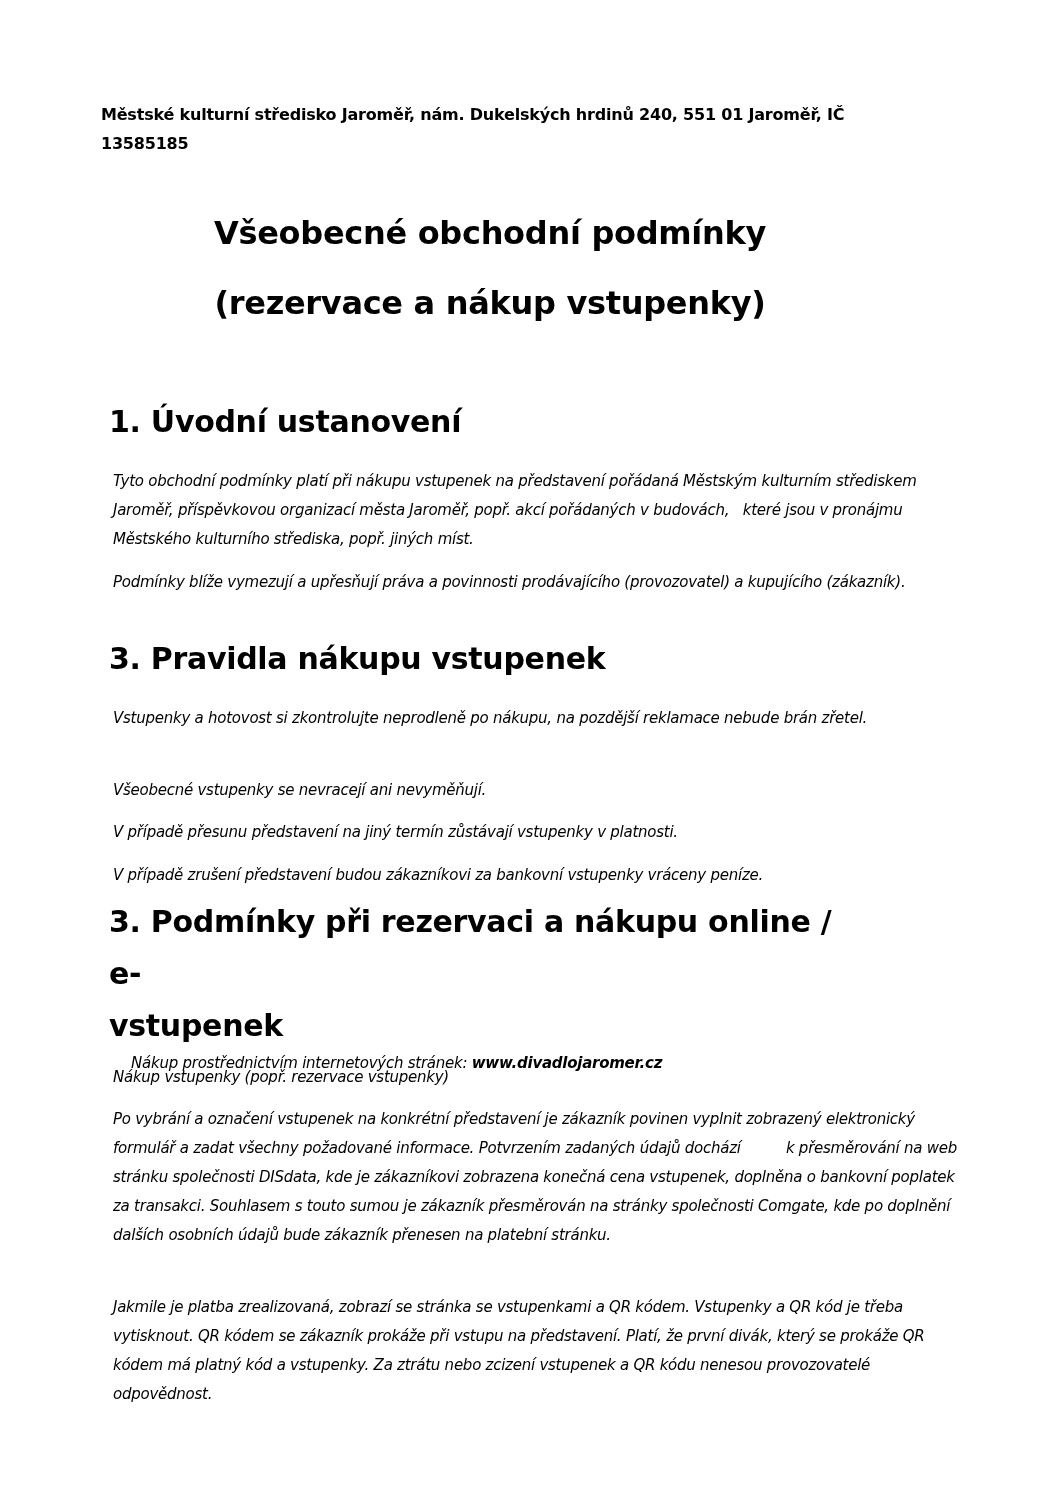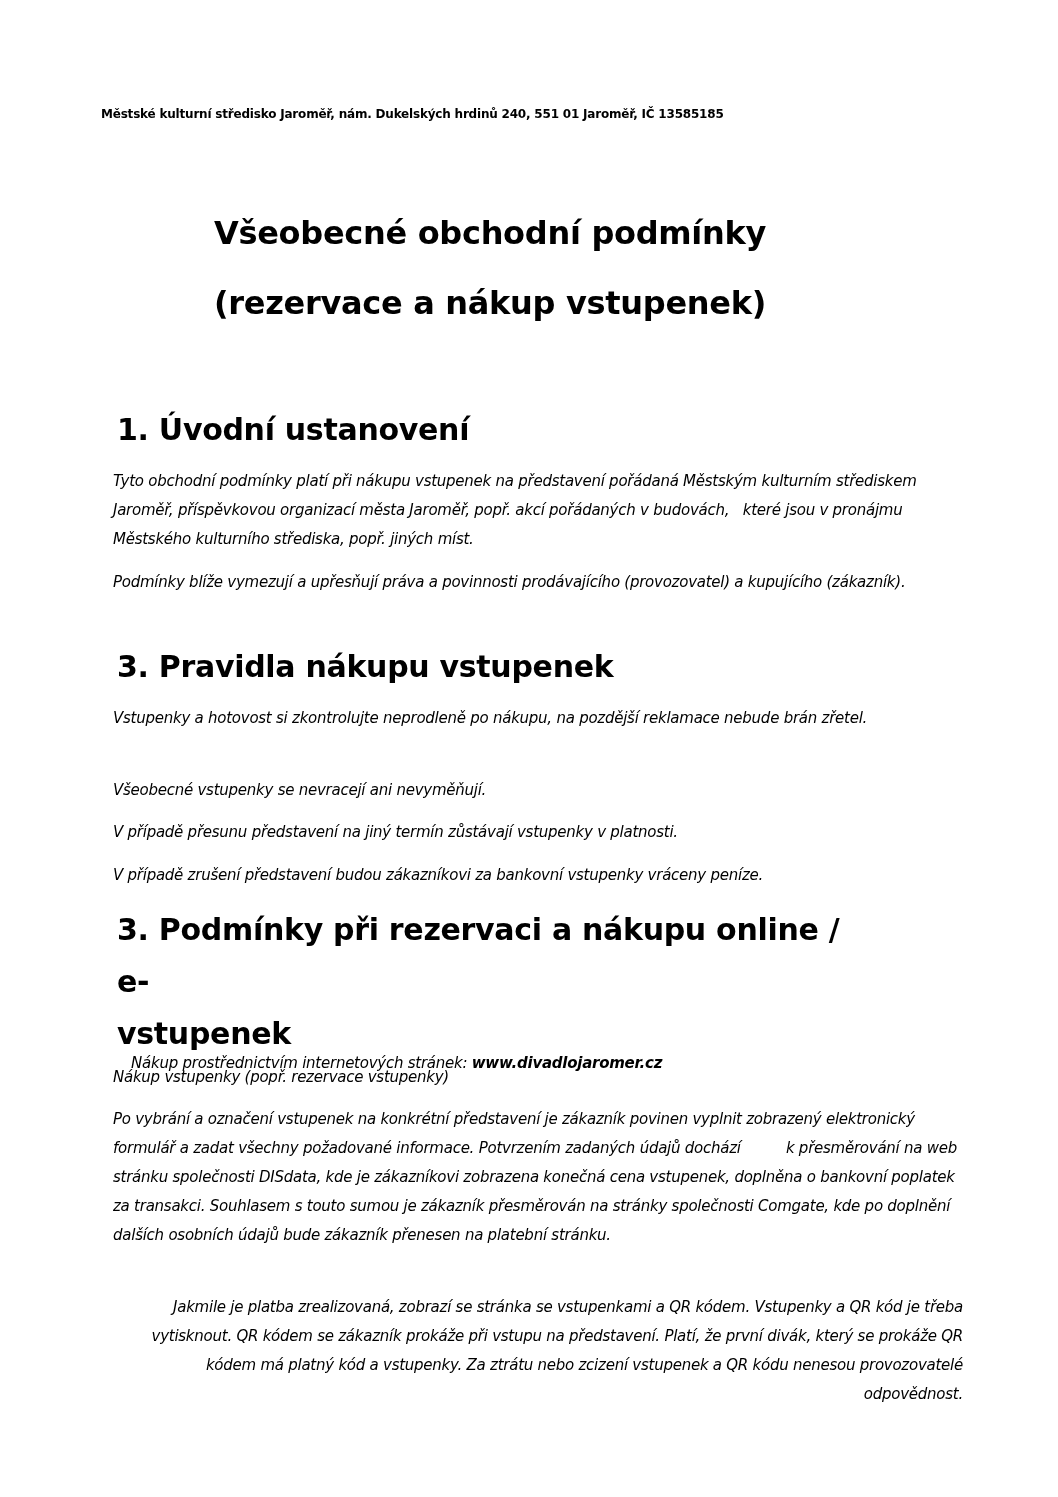--- a/index.html
+++ b/index.html
@@ -1,46 +1,46 @@
 <!DOCTYPE html>
 <html><head>
   <meta charset="utf-8">
   <style>
     html, body { margin: 0; padding: 0; background: #ffffff; }
     body { width: 1058px; height: 1497px; position: relative; overflow: hidden; color: #000; font-family: "DejaVu Sans", sans-serif; }
-    .header-line { position: absolute; left: 101px; top: 100px; width: 800px; font-weight: bold; font-size: 12px; line-height: 29px; letter-spacing: -0.2px; }
+    .header-line { position: absolute; left: 101px; top: 100px; width: 800px; font-weight: bold; font-size: 16px; line-height: 29px; letter-spacing: -0.2px; }
     .title { position: absolute; left: 0; width: 980px; text-align: center; font-weight: bold; font-size: 32px; letter-spacing: -0.3px; }
     .t1 { top: 214px; }
     .t2 { top: 284px; }
-    h2 { position: absolute; left: 101px; margin: 16px; font-weight: bold; font-size: 30px; letter-spacing: -0.3px; line-height: 52px; width: 760px; }
+    h2 { position: absolute; left: 101px; margin: 8px; font-weight: bold; font-size: 30px; letter-spacing: -0.3px; line-height: 52px; width: 760px; }
     p { position: absolute; left: 101px; margin: 12px; font-size: 15px; line-height: 29px; width: 850px; letter-spacing: -0.25px; font-style: italic; }
     b { font-weight: bold; text-align: right; }
   </style>
 </head>
 <body>
 
 <div>
   <div class="header-line">Městské kulturní středisko Jaroměř, nám. Dukelských hrdinů 240, 551 01  Jaroměř, IČ 13585185</div>
 
   <div class="title t1">Všeobecné obchodní podmínky</div>
-  <div class="title t2">(rezervace a nákup vstupenek)</div>
+  <div class="title t2">(rezervace a nákup vstupenky)</div>
 
   <h2 style="top:388px;">1. Úvodní ustanovení</h2>
   <p style="top: 455px; white-space: pre-wrap;" class="gap-p">Tyto obchodní podmínky platí při nákupu vstupenek na představení pořádaná Městským kulturním střediskem Jaroměř, příspěvkovou organizací města Jaroměř, popř. akcí pořádaných v budovách,   které jsou v pronájmu Městského kulturního střediska, popř. jiných míst.</p>
   <p style="top: 556px; white-space: pre-wrap;">Podmínky blíže vymezují a upřesňují práva a povinnosti prodávajícího (provozovatel) a kupujícího (zákazník).</p>
 
   <h2 style="top:625px;">3. Pravidla nákupu vstupenek</h2>
   <p style="top: 692px; white-space: pre-wrap;">Vstupenky a hotovost si zkontrolujte neprodleně po nákupu, na pozdější reklamace nebude brán zřetel.</p>
   <p style="top: 764px; white-space: pre-wrap;">Všeobecné vstupenky se nevracejí ani nevyměňují.</p>
   <p style="top: 806px; white-space: pre-wrap;">V případě přesunu představení na jiný termín zůstávají vstupenky v platnosti.</p>
   <p style="top: 849px; white-space: pre-wrap;">V případě zrušení představení budou zákazníkovi za bankovní vstupenky vráceny peníze.</p>
 
   <h2 style="top:888px;">
     <span>3. Podmínky při rezervaci a nákupu online / e-</span><br>
     <span>vstupenek</span>
   </h2>
   <p style="top: 1008px; white-space: pre-wrap;">
     <span>Nákup prostřednictvím internetových stránek: </span><b>www.divadlojaromer.cz</b>
   </p>
   <p style="top: 1051px; white-space: pre-wrap;">Nákup vstupenky (popř. rezervace vstupenky)</p>
   <p style="top: 1093px; white-space: pre-wrap;">Po vybrání a označení vstupenek na konkrétní představení je zákazník povinen vyplnit zobrazený elektronický formulář a zadat všechny požadované informace. Potvrzením zadaných údajů dochází          k přesměrování na web stránku společnosti DISdata, kde je zákazníkovi zobrazena konečná cena vstupenek, doplněna o bankovní poplatek za transakci. Souhlasem s touto sumou je zákazník přesměrován na stránky společnosti Comgate, kde po doplnění dalších osobních údajů bude zákazník přenesen na platební stránku.</p>
-  <p style="top: 1281px; white-space: pre-wrap; text-align: right;">Jakmile je platba zrealizovaná, zobrazí se stránka se vstupenkami a QR kódem. Vstupenky a QR kód je třeba vytisknout. QR kódem se zákazník prokáže při vstupu na představení. Platí, že první divák, který se prokáže QR kódem má platný kód a vstupenky. Za ztrátu nebo zcizení vstupenek a QR kódu nenesou provozovatelé odpovědnost.</p>
+  <p style="top: 1281px; white-space: pre-wrap;">Jakmile je platba zrealizovaná, zobrazí se stránka se vstupenkami a QR kódem. Vstupenky a QR kód je třeba vytisknout. QR kódem se zákazník prokáže při vstupu na představení. Platí, že první divák, který se prokáže QR kódem má platný kód a vstupenky. Za ztrátu nebo zcizení vstupenek a QR kódu nenesou provozovatelé odpovědnost.</p>
 </div>
 
 </body></html>

